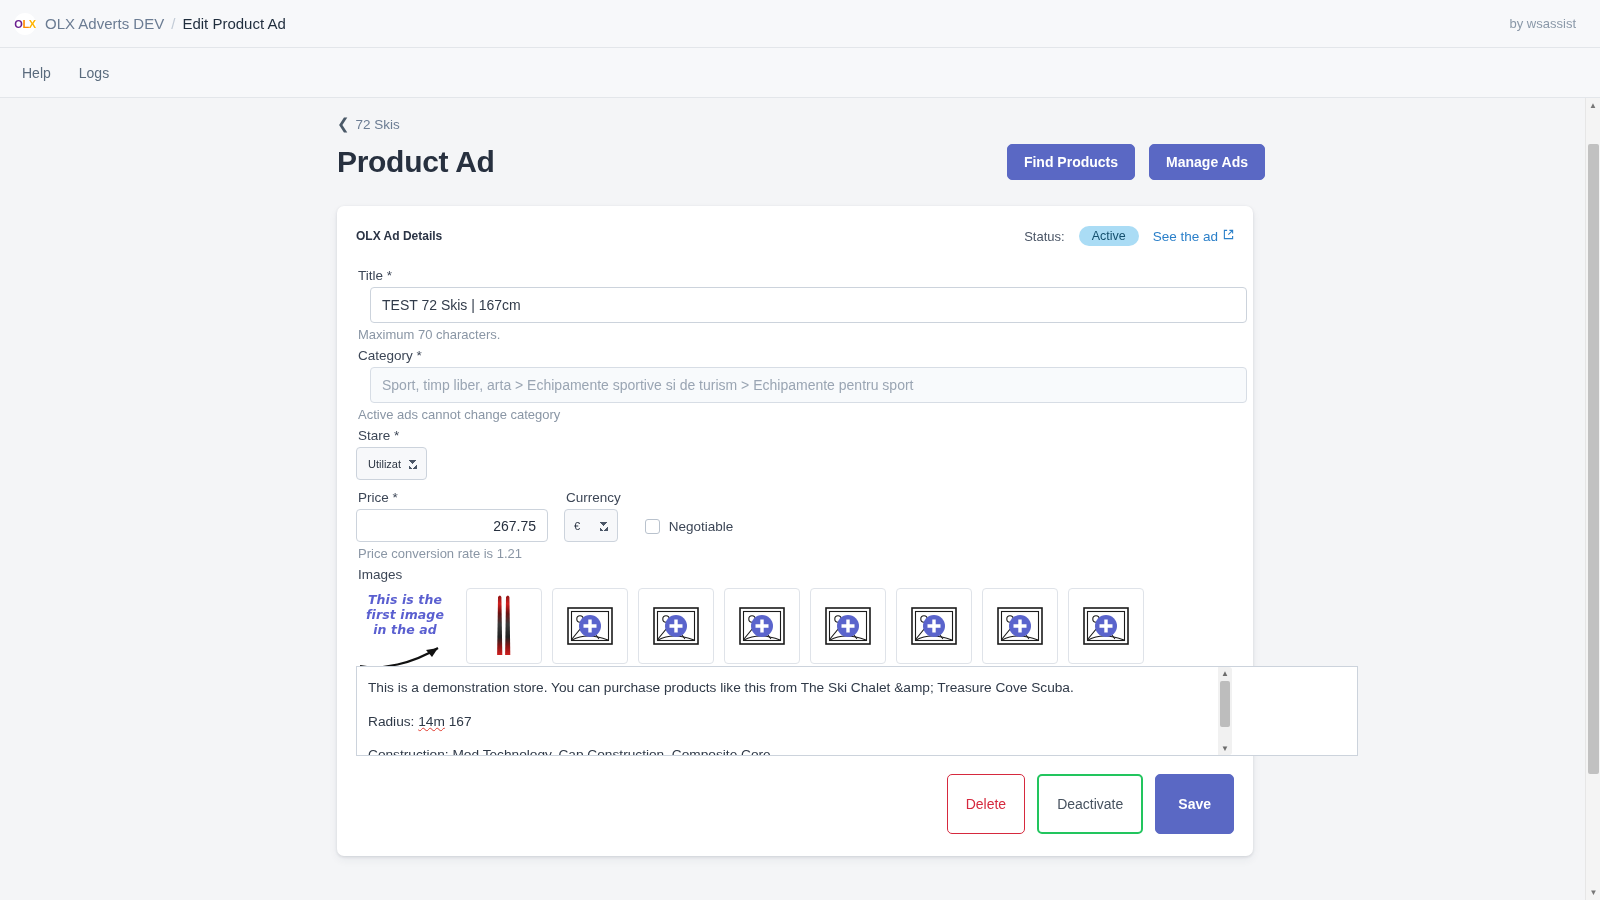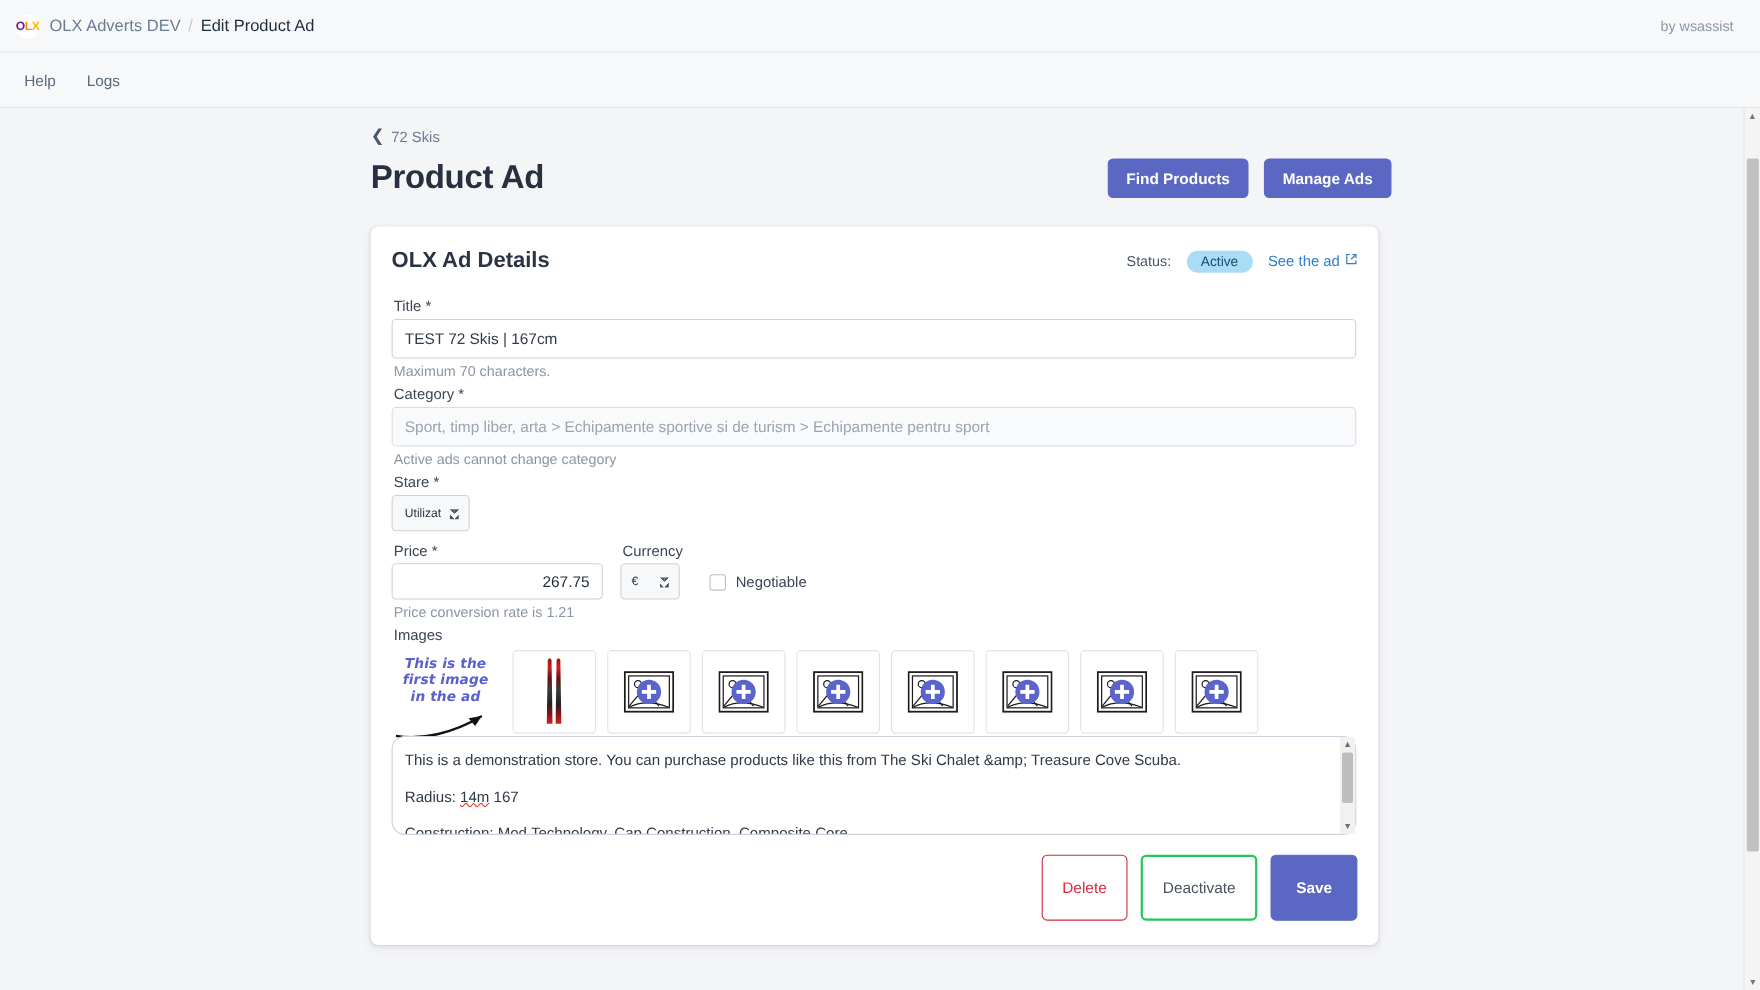--- a/index.html
+++ b/index.html
@@ -92,21 +92,21 @@
   
   .card {
     margin-top: 26px;
     background: #fff;
     border-radius: 7px;
     box-shadow: 0 1px 3px rgba(40,50,70,.14), 0 4px 10px rgba(40,50,70,.06);
     padding: 20px 19px 22px 19px;
     width: 916px;
   }
   .card-head { display: flex; align-items: center; }
-  .card-title { font-size: 20px; font-weight: 700; color: #2b3445; }
+  .card-title { font-size: 12px; font-weight: 700; color: #2b3445; }
   .card-head-right {
     margin-left: auto; display: flex; align-items: center; gap: 14px;
   }
   .status-label { font-size: 13px; color: #4a5566; }
   .status-badge {
     background: #aadcf5; color: #14506e;
     border-radius: 11px; font-size: 12.5px;
     padding: 3px 13px;
   }
   .see-ad {
@@ -122,20 +122,21 @@
   }
   .hint {
     font-size: 13px; color: #8a96a5; margin: 4px 0 0 2px;
   }
   .inp {
     width: 877px; height: 36px;
     border: 1px solid #ccd3dc; border-radius: 4px;
     background: #fff; font-size: 14px; color: #313b4a;
     padding: 0 11px;
     font-family: "Liberation Sans", sans-serif;
+    margin-left: 14px;
   }
   .inp.readonly {
     background: #f8fafc; color: #9aa5b3; border-color: #d7dde5;
   }
   .row { display: flex; align-items: flex-end; }
   .sel {
     height: 33px; border: 1px solid #ccd3dc; border-radius: 4px;
     background: #f7f8fa; font-size: 11px; color: #2c3543;
     padding: 0 24px 0 11px;
     font-family: "Liberation Sans", sans-serif;
@@ -188,22 +189,22 @@
     width: 76px; height: 76px;
     border: 1px solid #dfe3e9; border-radius: 4px;
     background: #fff; cursor: pointer;
     display: flex; align-items: center; justify-content: center;
     flex: 0 0 auto;
   }
 
   
   .desc-wrap { position: relative; margin-top: 2px; }
   .desc {
-    width: 877px; height: 90px;
-    border: 1px solid #ccd3dc; border-radius: 12px;
+    width: 1002px; height: 90px;
+    border: 1px solid #ccd3dc; border-radius: 0;
     background: #fff; font-size: 13.7px; color: #2f3947;
     line-height: 23.5px; padding: 9px 24px 9px 11px;
     font-family: "Liberation Sans", sans-serif;
     resize: none; overflow: hidden;
   }
   .desc-line { margin: 0 0 10px 0; }
   .misspell {
     text-decoration: underline;
     text-decoration-style: wavy;
     text-decoration-color: #e03b2f;

